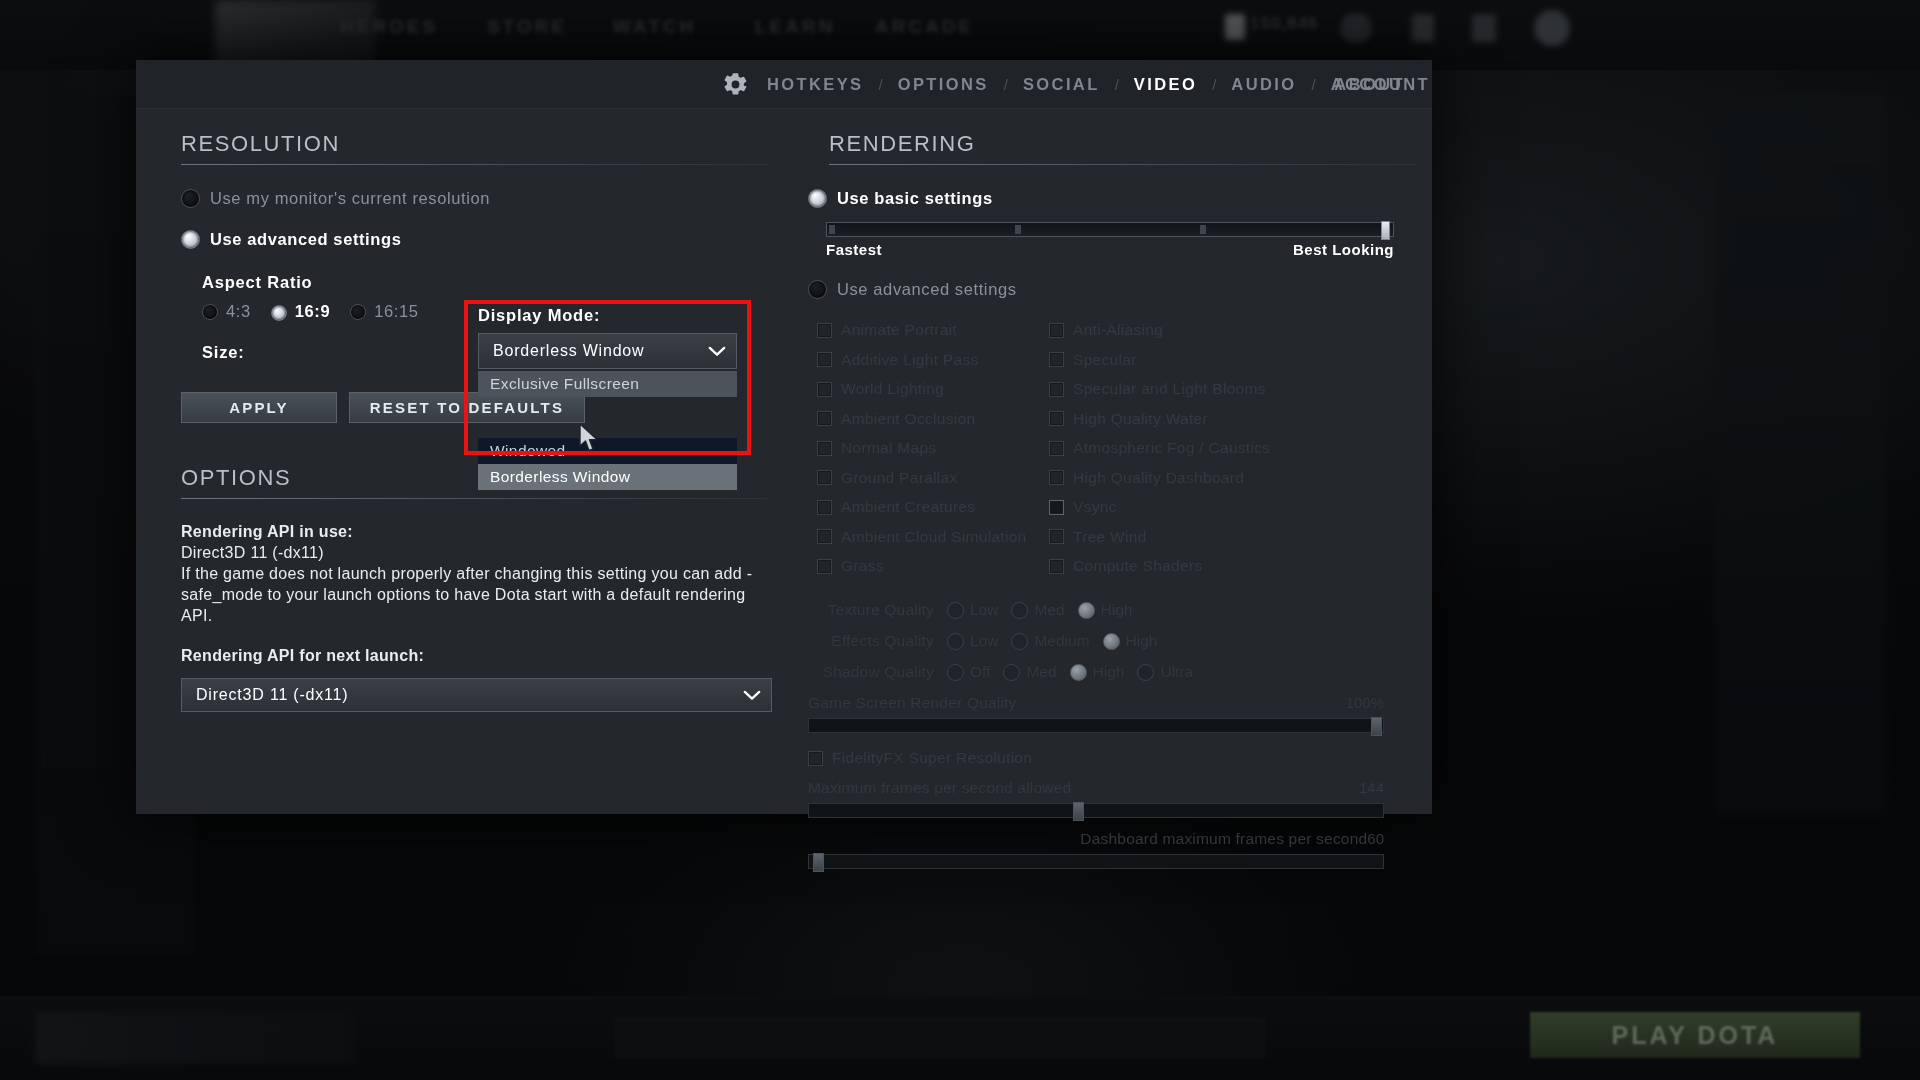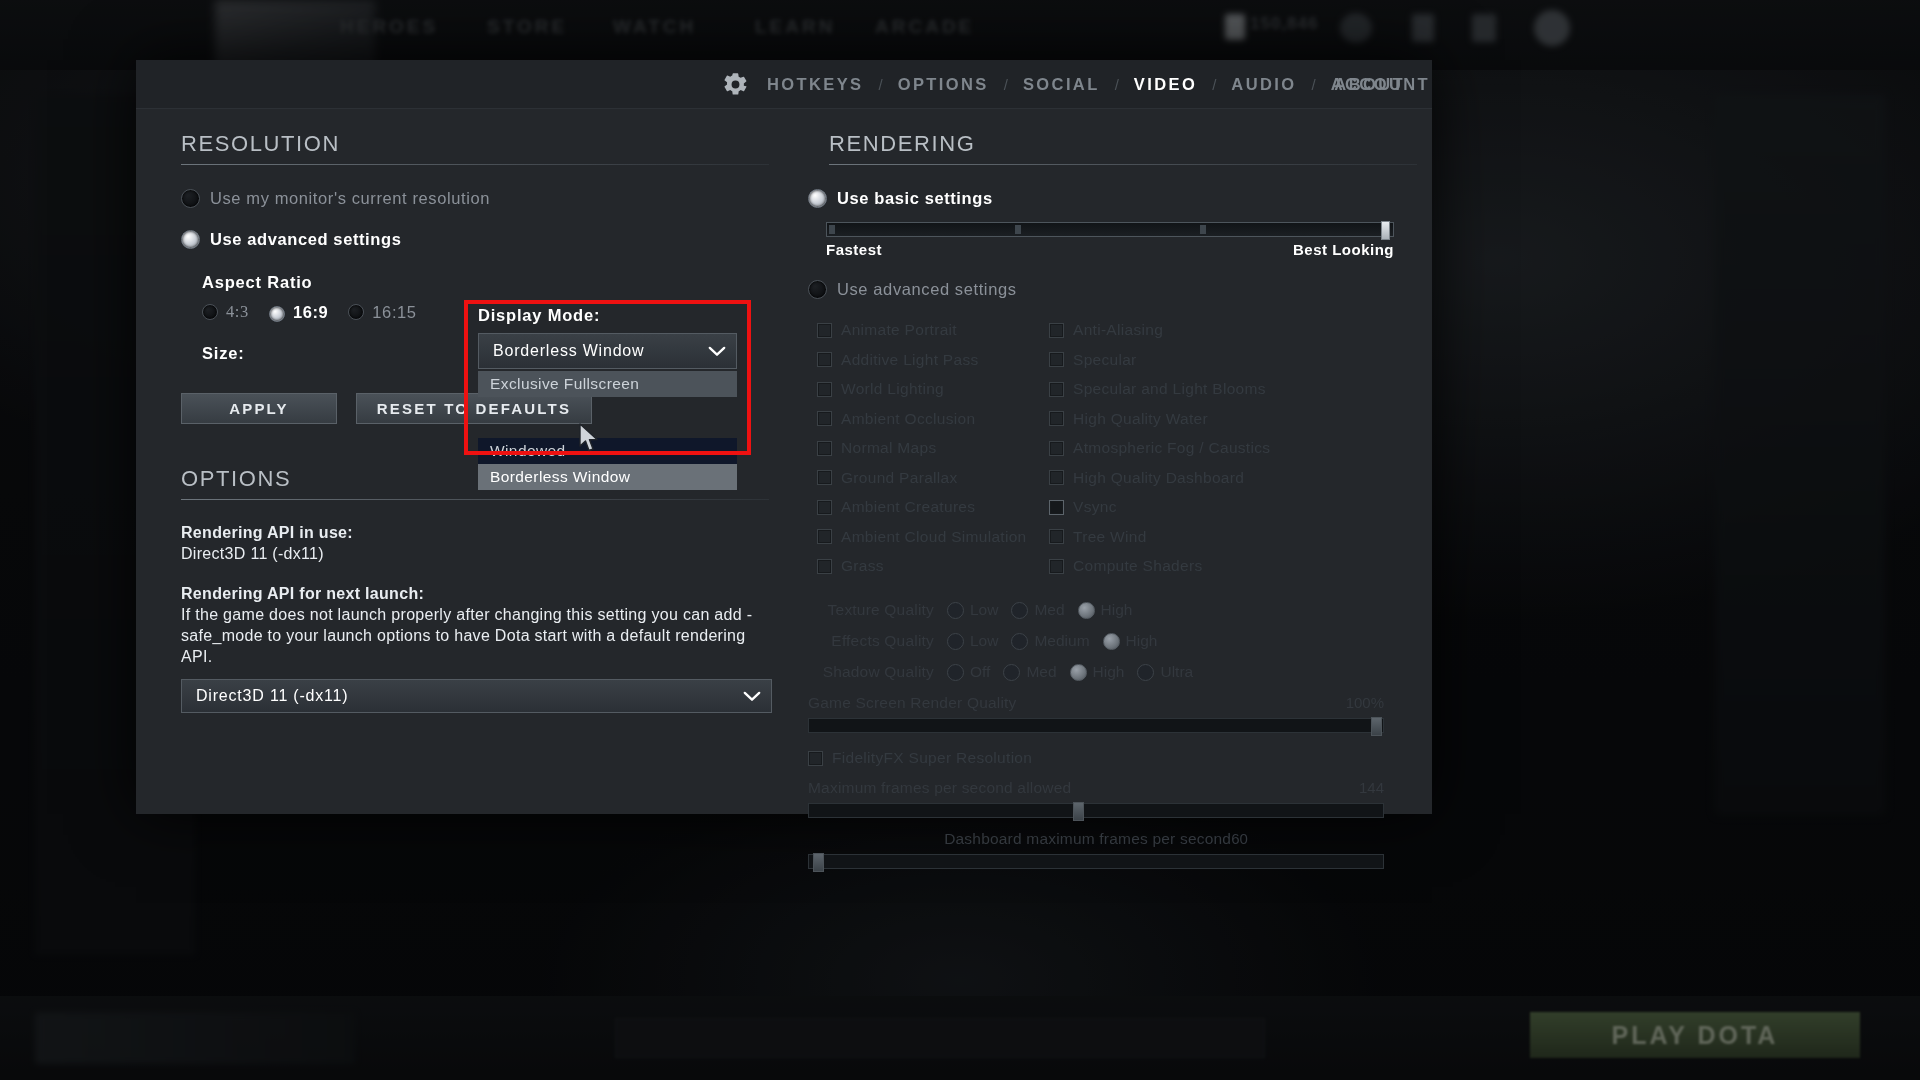--- a/index.html
+++ b/index.html
@@ -280,48 +280,48 @@
       <div class="radio-row" style="margin-left:45px;margin-top:22px;">
         <span class="radio on"></span>
         <span class="radio-label on">Use advanced settings</span>
       </div>
 
       <div style="margin-left:66px;margin-top:24px;" class="sub-label">Aspect Ratio</div>
 
       <div style="display:flex;align-items:center;margin-left:66px;margin-top:10px;gap:10px;">
         <div style="display:flex;align-items:center;">
           <span class="radio small"></span>
-          <span class="radio-label" style="margin-left:8px;font-family:Liberation Serif, serif;">4:3</span>
+          <span class="radio-label" style="margin-left:8px;">4:3</span>
         </div>
         <div style="display:flex;align-items:flex-end;margin-left:10px;">
           <span class="radio small on"></span>
           <span class="radio-label on" style="margin-left:8px;">16:9</span>
         </div>
         <div style="display:flex;align-items:center;margin-left:10px;">
           <span class="radio small"></span>
           <span class="radio-label" style="margin-left:8px;">16:15</span>
         </div>
       </div>
 
       <div style="margin-left:66px;margin-top:22px;" class="sub-label">Size:</div>
 
 
-      <div style="display:flex;gap:19px;margin-left:45px;margin-top:30px;">
+      <div style="display:flex;gap:12px;margin-left:45px;margin-top:30px;">
         <div class="btn" style="width:156px;">APPLY</div>
         <div class="btn" style="width:236px;">RESET TO DEFAULTS</div>
       </div>
 
       <div class="section-head" style="margin-top:42px;">OPTIONS</div>
       <div class="section-rule" style="width:588px;"></div>
 
       <div style="margin-left:45px;margin-top:22px;width:590px;">
         <div class="opt-text" style="font-weight:bold;">Rendering API in use:</div>
         <div class="opt-text">Direct3D 11 (-dx11)</div>
+        <div class="opt-text" style="max-width:588px;">If the game does not launch properly after changing this setting you can add -safe_mode to your launch options to have Dota start with a default rendering API.</div>
         <div class="opt-text" style="font-weight:bold;margin-top:19px;">Rendering API for next launch:</div>
-        <div class="opt-text" style="max-width:588px;">If the game does not launch properly after changing this setting you can add -safe_mode to your launch options to have Dota start with a default rendering API.</div>
 
         <div class="dd" style="margin-top:12px;width:591px;height:34px;">
           <span class="dd-text">Direct3D 11 (-dx11)</span>
           <svg class="chev" viewBox="0 0 20 12">
             <path d="M2 2 L10 9.5 L18 2" stroke="#ffffff" stroke-width="2.6" fill="none" stroke-linecap="round" stroke-linejoin="round"></path>
           </svg>
         </div>
       </div>
     </div>
 
@@ -503,21 +503,21 @@
         <div style="display:flex;justify-content:space-between;align-items:baseline;">
           <span class="dim-label">Maximum frames per second allowed</span>
           <span class="dim-value">144</span>
         </div>
         <div class="dark-track" style="margin-top:6px;">
           <div class="dark-knob" style="left:264px;"></div>
         </div>
       </div>
 
       <div style="margin-left:24px;margin-top:12px;width:576px;">
-        <div style="display:flex;justify-content:center;align-items:baseline;">
+        <div style="display:flex;justify-content:flex-end;align-items:baseline;">
           <span class="dim-label">Dashboard maximum frames per second</span>
           <span class="dim-value">60</span>
         </div>
         <div class="dark-track" style="margin-top:6px;">
           <div class="dark-knob" style="left:4px;"></div>
         </div>
       </div>
 
     </div>
   </div>

